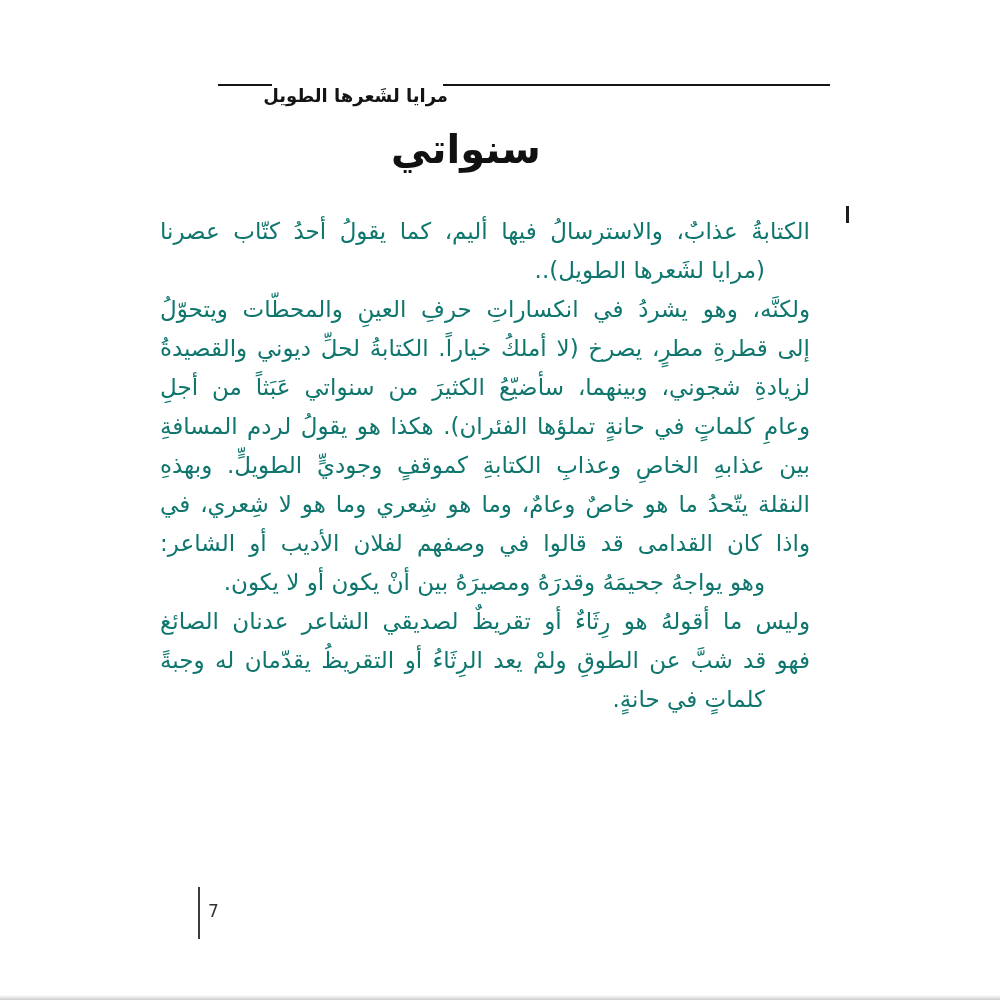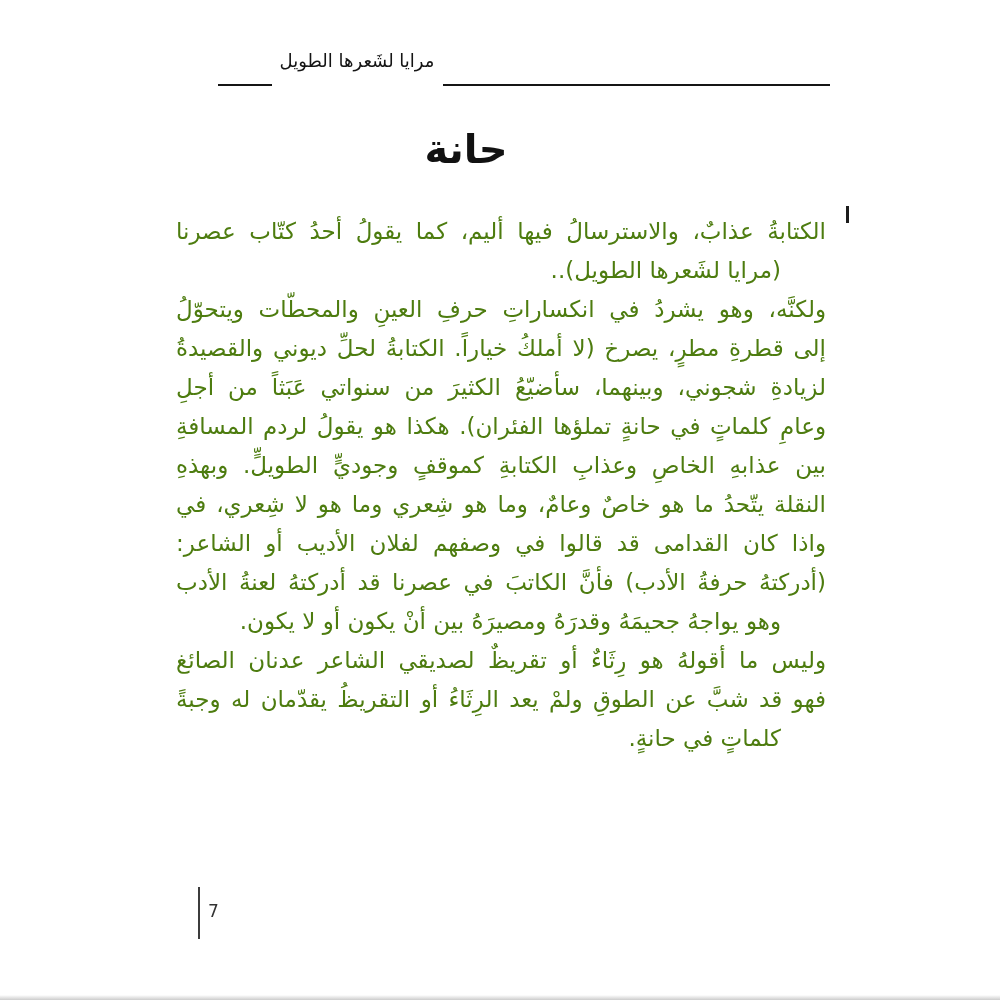--- a/index.html
+++ b/index.html
@@ -17,25 +17,25 @@
   
   .hdr-rule {
     position: absolute;
     height: 2px;
     background: #151515;
   }
   .hdr-rule-short { left: 218px; top: 84px; width: 54px; }
   .hdr-rule-long  { left: 443px; top: 84px; width: 387px; }
   .hdr-title {
     position: absolute;
-    left: 266px; top: 50px; width: 182px;
+    left: 266px; top: 85px; width: 182px;
     text-align: center;
     direction: rtl;
     font-size: 18px;
-    font-weight: normal;
+    font-weight: bold;
     color: #141414;
     white-space: nowrap;
   }
 
   
   .chapter-title {
     position: absolute;
     left: 160px; top: 126px; width: 612px;
     margin: 0;
     text-align: center;
@@ -44,22 +44,21 @@
     font-weight: bold;
     color: #111111;
   }
 
   
   .body-text {
     position: absolute;
     left: 160px; top: 212px; width: 650px;
     direction: rtl;
     font-size: 23px;
-    color: #4d7c0f;
-    margin-left: 16px;
+    color: #0f766e;
   }
   .line {
     height: 39px;
     line-height: 39px;
     direction: rtl;
     text-align: justify;
     text-align-last: justify;
     text-justify: inter-word;
     overflow: visible;
   }
@@ -103,33 +102,32 @@
 <body>
 
 <div class="page">
 
   <header>
     <span class="hdr-rule hdr-rule-short"></span>
     <span class="hdr-title">مرايا لشَعرها الطويل</span>
     <span class="hdr-rule hdr-rule-long"></span>
   </header>
 
-  <h1 class="chapter-title">حانة</h1>
+  <h1 class="chapter-title">سنواتي</h1>
 
   <main class="body-text">
       <div class="line" dir="rtl">الكتابةُ عذابٌ، والاسترسالُ فيها أليم، كما يقولُ أحدُ كتّاب عصرنا</div>
       <div class="line end" dir="rtl">(مرايا لشَعرها الطويل)..</div>
       <div class="line" dir="rtl">ولكنَّه، وهو يشردُ في انكساراتِ حرفِ العينِ والمحطّات ويتحوّلُ</div>
       <div class="line" dir="rtl">إلى قطرةِ مطرٍ، يصرخ (لا أملكُ خياراً. الكتابةُ لحلِّ ديوني والقصيدةُ</div>
       <div class="line" dir="rtl">لزيادةِ شجوني، وبينهما، سأضيّعُ الكثيرَ من سنواتي عَبَثاً من أجلِ</div>
       <div class="line" dir="rtl">وعامِ كلماتٍ في حانةٍ تملؤها الفئران). هكذا هو يقولُ لردم المسافةِ</div>
       <div class="line" dir="rtl">بين عذابهِ الخاصِ وعذابِ الكتابةِ كموقفٍ وجوديٍّ الطويلٍّ. وبهذهِ</div>
       <div class="line" dir="rtl">النقلة يتّحدُ ما هو خاصٌ وعامٌ، وما هو شِعري وما هو لا شِعري، في</div>
       <div class="line" dir="rtl">واذا كان القدامى قد قالوا في وصفهم لفلان الأديب أو الشاعر:</div>
-      <div class="line" dir="rtl">(أدركتهُ حرفةُ الأدب) فأنَّ الكاتبَ في عصرنا قد أدركتهُ لعنةُ الأدب</div>
       <div class="line end" dir="rtl">وهو يواجهُ جحيمَهُ وقدرَهُ ومصيرَهُ بين أنْ يكون أو لا يكون.</div>
       <div class="line" dir="rtl">وليس ما أقولهُ هو رِثَاءٌ أو تقريظٌ لصديقي الشاعر عدنان الصائغ</div>
       <div class="line" dir="rtl">فهو قد شبَّ عن الطوقِ ولمْ يعد الرِثَاءُ أو التقريظُ يقدّمان له وجبةً</div>
       <div class="line end" dir="rtl">كلماتٍ في حانةٍ.</div>
     </main>
 
   <span class="edge-tick"></span>
   <span class="bottom-shade"></span>
 
   <footer>

